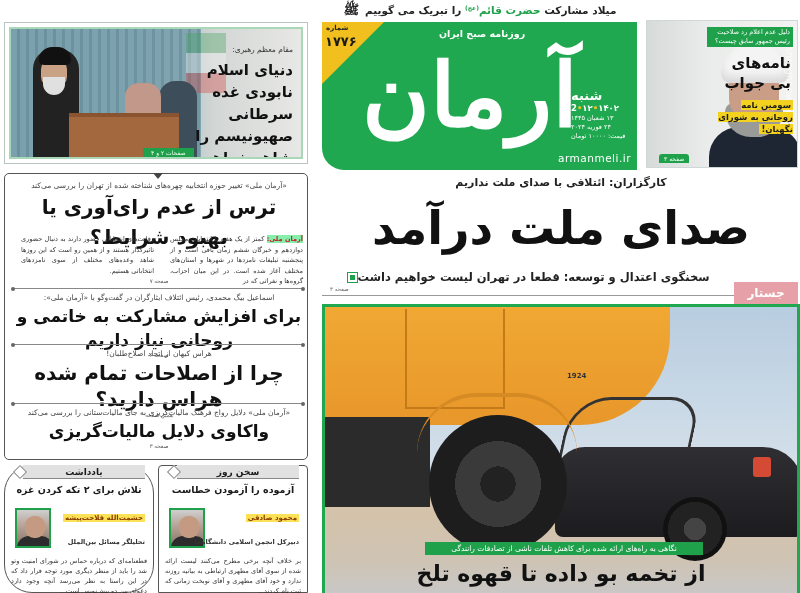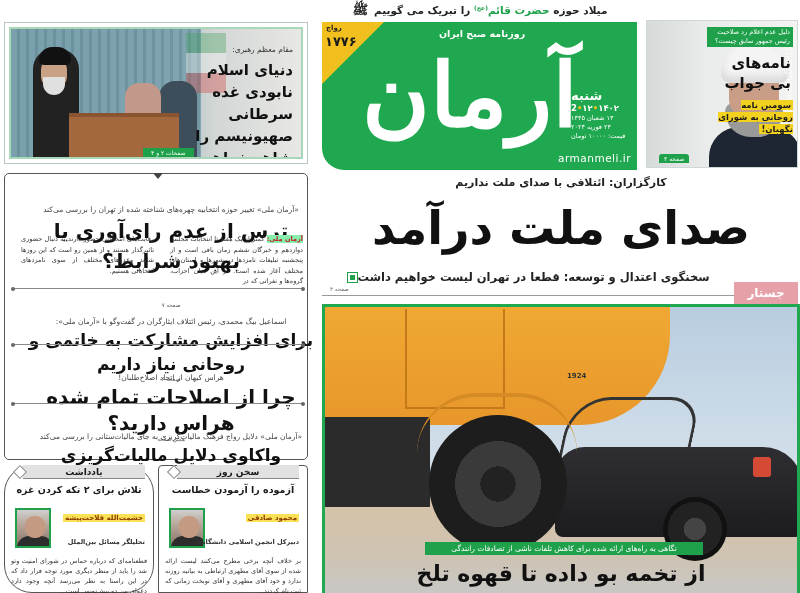--- a/index.html
+++ b/index.html
@@ -53,21 +53,21 @@
   .leader-box .beard { position: absolute; left: 32px; top: 48px; width: 22px; height: 18px; background: #e0e0e0; border-radius: 0 0 12px 12px; }
   .leader-box .audience1 { position: absolute; left: 114px; top: 54px; width: 36px; height: 40px; background: #c1988a; border-radius: 14px 14px 4px 4px; }
   .leader-box .audience2 { position: absolute; left: 148px; top: 52px; width: 38px; height: 80px; background: #3d4d5a; border-radius: 16px 16px 0 0; }
   .leader-box .kicker { position: absolute; right: 8px; top: 16px; font-size: 7.5px; color: #333; }
   .leader-box .headline { position: absolute; right: 8px; top: 30px; width: 120px; font-size: 15px; font-weight: bold; line-height: 22px; text-align: right; color: #111; }
   .leader-box .page-tag { position: absolute; left: 132px; bottom: 0; background: #1ea14a; color: #fff; font-size: 6px; padding: 1px 8px; }
 
   
   .left-col { left: 4px; top: 173px; width: 304px; height: 287px; border: 1px solid #555; border-radius: 5px; background: #fff; }
   .left-col .arrow { position: absolute; left: 148px; top: -1px; width: 0; height: 0; border-left: 5px solid transparent; border-right: 5px solid transparent; border-top: 6px solid #444; }
-  .story { position: absolute; left: 20px; width: 292px; text-align: center; margin-top: 24px; }
+  .story { position: absolute; left: 8px; width: 292px; text-align: center; }
   .story .kicker { font-size: 7.5px; color: #444; line-height: 12px; }
   .story .headline { font-size: 17px; font-weight: bold; color: #111; line-height: 24px; }
   .story .headline.big { font-size: 20px; line-height: 30px; }
   .story .pageref { font-size: 5.5px; color: #555; }
   .divider { position: absolute; left: 8px; width: 290px; height: 1px; background: #888; }
   .divider::before, .divider::after { content: ""; position: absolute; top: -1.5px; width: 4px; height: 4px; border-radius: 2px; background: #666; }
   .divider::before { left: -2px; } .divider::after { right: -2px; }
   .body-cols { position: absolute; left: 8px; top: 60px; width: 290px; height: 48px; display: flex; gap: 8px; }
   .body-cols .col { flex: 1; font-size: 6.5px; line-height: 10.5px; text-align: justify; color: #333; margin-left: 8px; }
   .body-cols .col .lead { color: #c0202a; font-weight: bold; background: #86efac; }
@@ -107,27 +107,27 @@
   .photo-story .car-roof { position: absolute; left: 240px; top: 90px; width: 130px; height: 60px; border: 3px solid #333; border-bottom: none; border-radius: 40px 30px 0 0; transform: skewX(-12deg); }
   .photo-story .car-light { position: absolute; left: 428px; top: 150px; width: 18px; height: 20px; background: #d44a34; border-radius: 3px; }
   .photo-story .car-wheel { position: absolute; left: 338px; top: 190px; width: 64px; height: 64px; border-radius: 50%; background: radial-gradient(circle, #444 0 25%, #222 25% 60%, #111 60% 100%); }
   .photo-story .caption-kicker { position: absolute; left: 100px; top: 235px; width: 278px; background: #1ea14a; color: #fff; font-size: 7.5px; text-align: center; padding: 2px 4px; }
   .photo-story .caption-head { position: absolute; left: 0; top: 250px; width: 100%; text-align: center; font-size: 22px; font-weight: bold; color: #111; line-height: 34px; }
 </style>
 </head>
 <body>
 
 <div class="abs top-strap">
-  <span>میلاد حوزه </span><span class="green">حضرت قائم</span><span class="sup green">(عج)</span><span> را تبریک می گوییم</span>
+  <span>میلاد مشارکت </span><span class="green">حضرت قائم</span><span class="sup green">(عج)</span><span> را تبریک می گوییم</span>
   <span class="signature">ﷺ</span>
 </div>
 
 <div class="abs masthead">
   <div class="issue-tag"></div>
-  <div class="issue-label">رواج</div>
+  <div class="issue-label">شماره</div>
   <div class="issue-number">۱۷۷۶</div>
   <div class="subtitle">روزنامه صبح ایران</div>
   <div class="logo">آرمان ملی</div>
   <div class="date-block">
     <div class="weekday">شنبه</div>
     <div class="date-fa">
       <span>۱۴۰۲</span><span class="dot">•</span><span>۱۲</span><span class="dot">•</span><span>2</span>
     </div>
     <div class="date-line">۱۳ شعبان ۱۴۴۵</div>
     <div class="date-line">۲۴ فوریه ۲۰۲۴</div>

